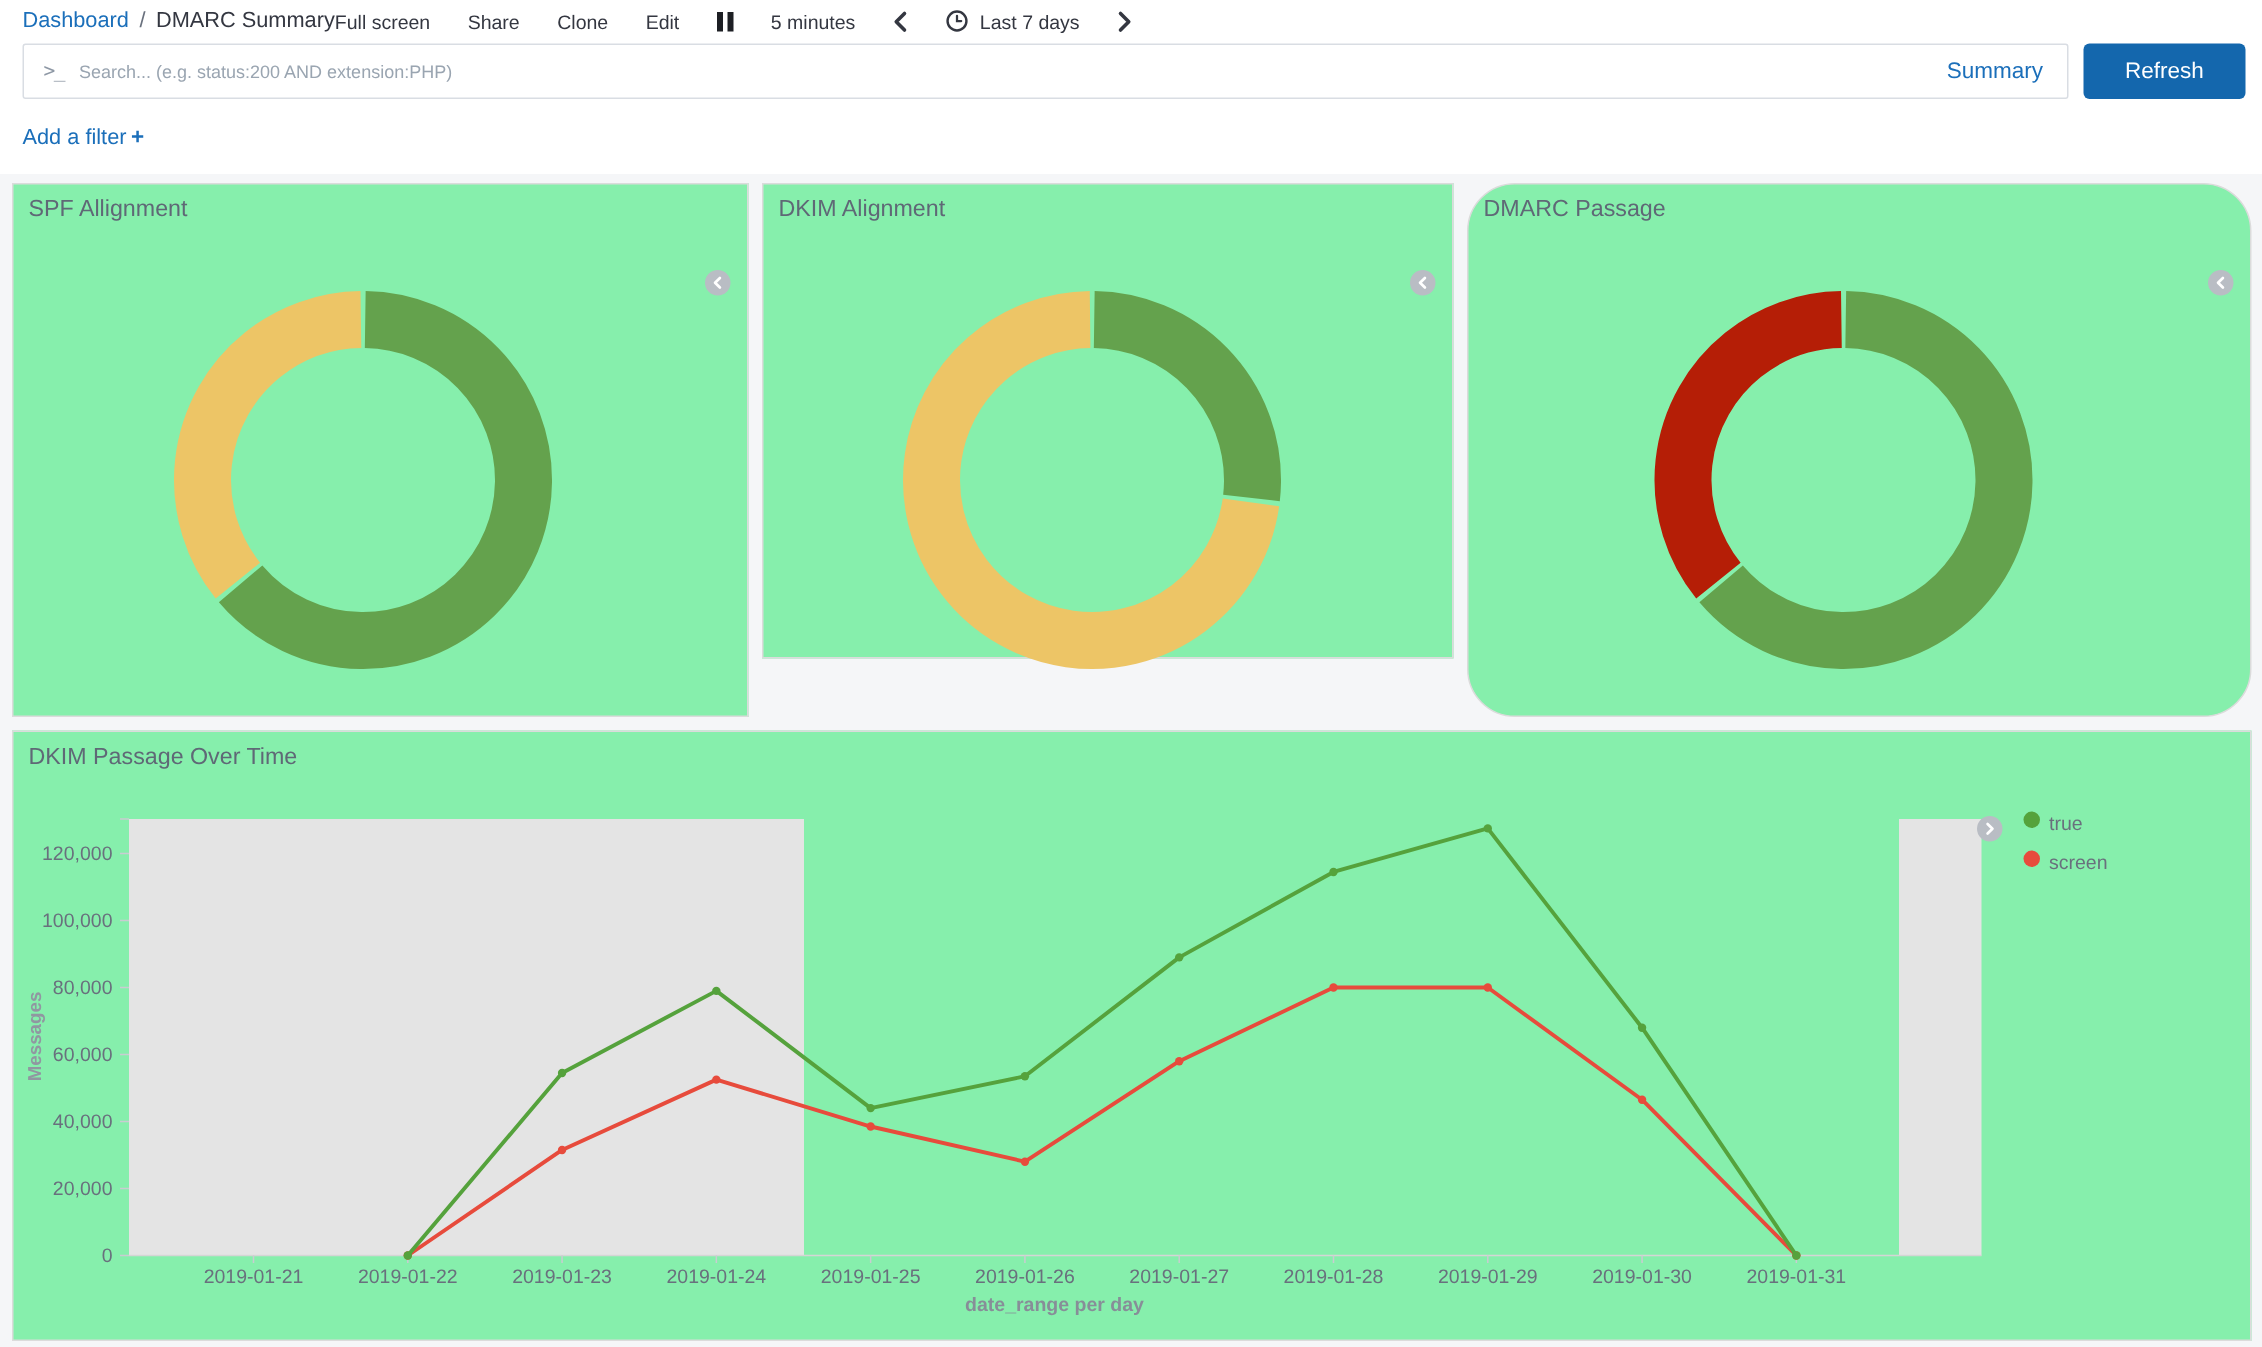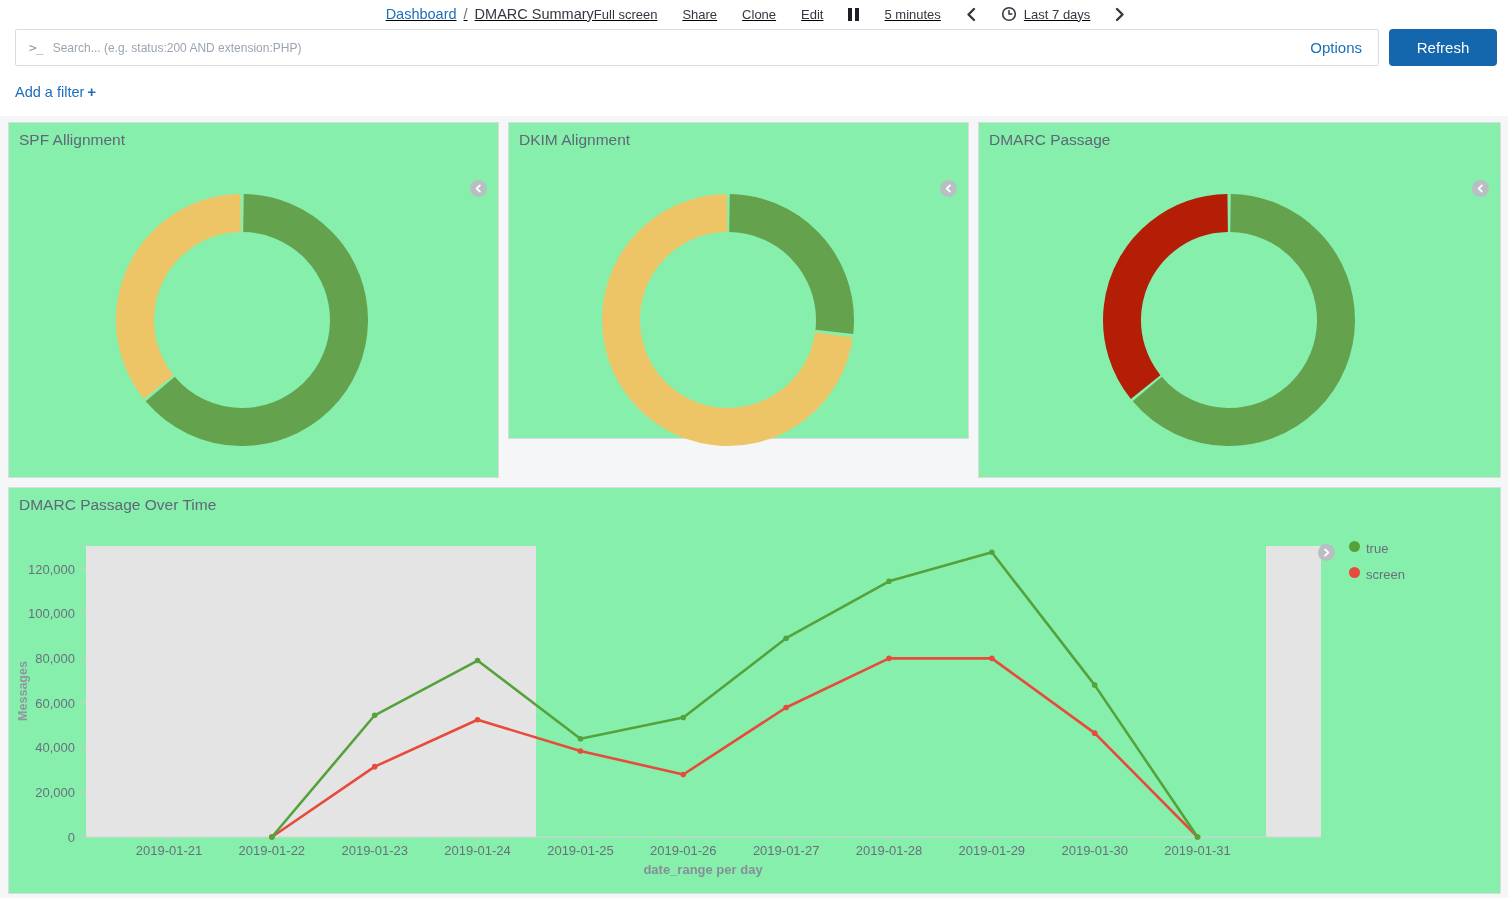--- a/index.html
+++ b/index.html
@@ -1,19 +1,19 @@
 <!DOCTYPE html>
 <html><head>
 <meta charset="utf-8">
 <style>
   * { margin:0; padding:0; box-sizing:border-box; }
   html,body { width:1508px; height:898px; font-family:"Liberation Sans", sans-serif; background:#fff; overflow:hidden; }
 
   
-  .topbar { display:flex; align-items:center; justify-content:center; height:26px; padding:2px 12px 0 15px;text-decoration:underline; }
+  .topbar { display:flex; align-items:center; justify-content:flex-start; height:26px; padding:2px 12px 0 15px; }
   .breadcrumb { font-size:14.5px; color:#343741; display:flex; align-items:center; gap:7px; }
   .breadcrumb .link { color:#1b6fba; cursor:pointer; }
   .breadcrumb .sep { color:#69707d; }
   .topmenu { display:flex; align-items:center; gap:25px; font-size:13px; color:#343741; }
   .topmenu .item { cursor:pointer; display:flex; align-items:center; gap:7px; white-space:nowrap; }
   .pause-icon { display:inline-flex; gap:3px; }
   .pause-icon i { display:block; width:4px; height:13px; background:#1d1f24; }
   .chev svg, .clock svg { display:block; }
 
   .searchrow { display:flex; align-items:center; gap:10px; padding:3px 11px 0 15px; }
@@ -27,21 +27,21 @@
   .filterrow { padding:17px 12px 0 15px; font-size:14.5px; }
   .addfilter { color:#1b6fba; cursor:pointer; }
   .addfilter b { font-weight:bold; margin-left:3px; font-size:15px; }
 
   
   .dash { position:absolute; left:0; top:116px; width:1508px; height:782px; background:#f5f6f8; }
   .panel { position:absolute; background:#86efac; border:1px solid #dbdbdb; }
   .panel-title { position:absolute; top:8px; left:10px; font-size:15.5px; color:#5f6876; white-space:nowrap; }
   #panel-spf   { left:8px;   top:6px;   width:491px;  height:356px; }
   #panel-dkim  { left:508px; top:6px;   width:461px;  height:317px; }
-  #panel-dmarc { left:978px; top:6px;   width:523px;  height:356px; }
+  #panel-dmarc { left:978px; top:6px;   width:523px;  height:356px;border-radius:32px; }
   #panel-line  { left:8px;   top:371px; width:1493px; height:407px; }
 
   .collapse-btn { position:absolute; width:17px; height:17px; border-radius:50%; background:#b9bdc4; display:flex; align-items:center; justify-content:center; cursor:pointer; }
   .donut-collapse { top:57px; right:11px; }
   .donut-svg { position:absolute; }
 
   
   .chart-legend { position:absolute; left:1340px; top:53px; display:flex; flex-direction:column; gap:5px; }
   .legend-item { display:flex; align-items:flex-start; gap:6px; font-size:13px; color:#69707d; cursor:pointer; height:21px; }
   .legend-item .dot { width:11px; height:11px; border-radius:50%; display:inline-block; }
@@ -87,21 +87,21 @@
           <polyline points="2,2 7.5,7.5 2,13" fill="none" stroke="#343741" stroke-width="2.4" stroke-linecap="round" stroke-linejoin="round"></polyline>
         </svg>
     </span>
   </div>
 </div>
 
 <div class="searchrow">
   <div class="searchbox">
     <span class="prompt">&gt;_</span>
     <input type="text" placeholder="Search... (e.g. status:200 AND extension:PHP)" style="">
-    <span class="options">Options</span>
+    <span class="options">Summary</span>
   </div>
   <button class="refresh-btn">Refresh</button>
 </div>
 
 <div class="filterrow">
   <span class="addfilter"><span>Add a filter</span><b>+</b></span>
 </div>
 
 <div class="dash">
 
@@ -138,21 +138,21 @@
           <polyline points="6.6,1.5 3,5 6.6,8.5" fill="none" stroke="#fff" stroke-width="2" stroke-linecap="round" stroke-linejoin="round"></polyline>
         </svg>
     </div>
     <svg class="donut-svg" id="donut-2" width="280" height="280" style="left:110px; top:57px;">
         <circle cx="140" cy="140" r="107" fill="none" stroke="#64a24d" stroke-width="38" stroke-dasharray="427.2725298356581 672.3008278682157" transform="rotate(-89.19678813766707 140 140)"></circle>
         <circle cx="140" cy="140" r="107" fill="none" stroke="#b51e06" stroke-width="38" stroke-dasharray="239.02829803255764 672.3008278682157" transform="rotate(141.20321186233295 140 140)"></circle>
       </svg>
   </div>
 
   <div class="panel" id="panel-line">
-    <div class="panel-title">DMARC Passage Over Time</div>
+    <div class="panel-title">DKIM Passage Over Time</div>
     <svg id="line-chart" width="1491" height="404" viewBox="0 0 1491 404" style="position:absolute; left:0; top:0;">
         <rect x="77" y="58" width="450" height="291" fill="#e4e4e4"></rect>
         <rect x="1257" y="58" width="55" height="291" fill="#e4e4e4"></rect>
         <line x1="77" y1="349" x2="1312" y2="349" stroke="#d5d5d5" stroke-width="1"></line>
         <line x1="71" y1="349" x2="77" y2="349" stroke="#c9ccd1" stroke-width="1"></line>
         <text x="66" y="353.5" text-anchor="end" fill="#69707d" font-size="13">0</text>
         <line x1="71" y1="304.3333333333333" x2="77" y2="304.3333333333333" stroke="#c9ccd1" stroke-width="1"></line>
         <text x="66" y="308.8333333333333" text-anchor="end" fill="#69707d" font-size="13">20,000</text>
         <line x1="71" y1="259.6666666666667" x2="77" y2="259.6666666666667" stroke="#c9ccd1" stroke-width="1"></line>
         <text x="66" y="264.1666666666667" text-anchor="end" fill="#69707d" font-size="13">40,000</text>

